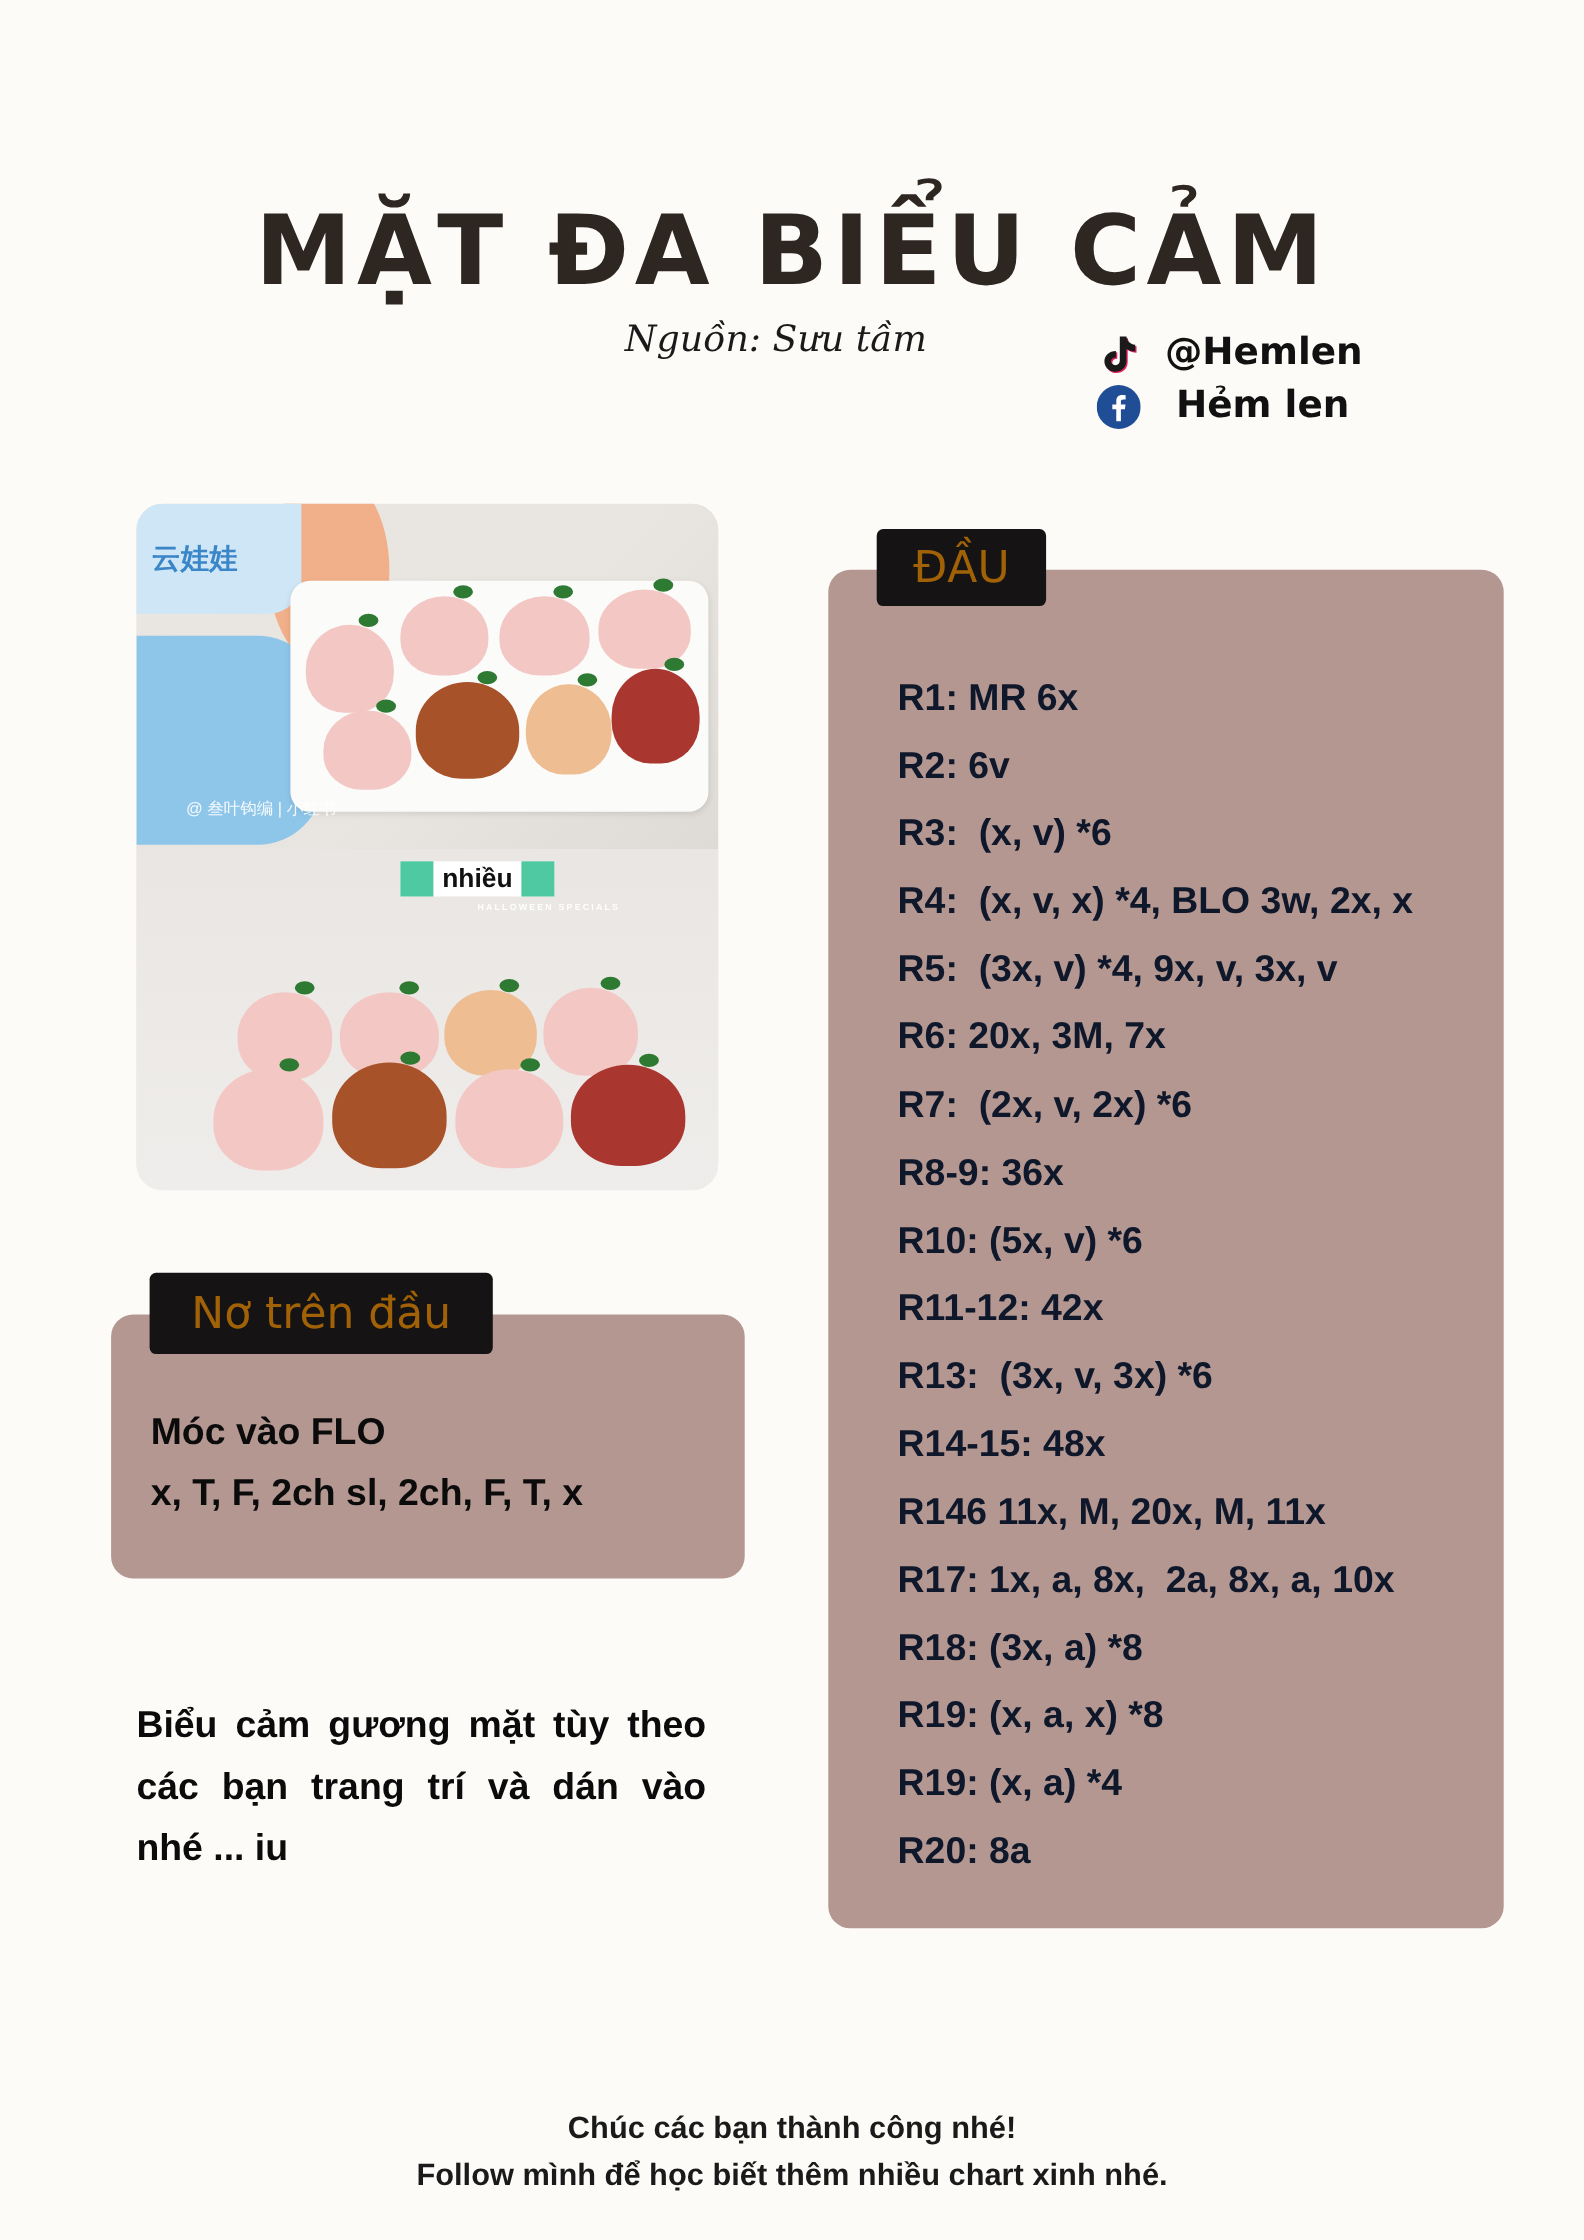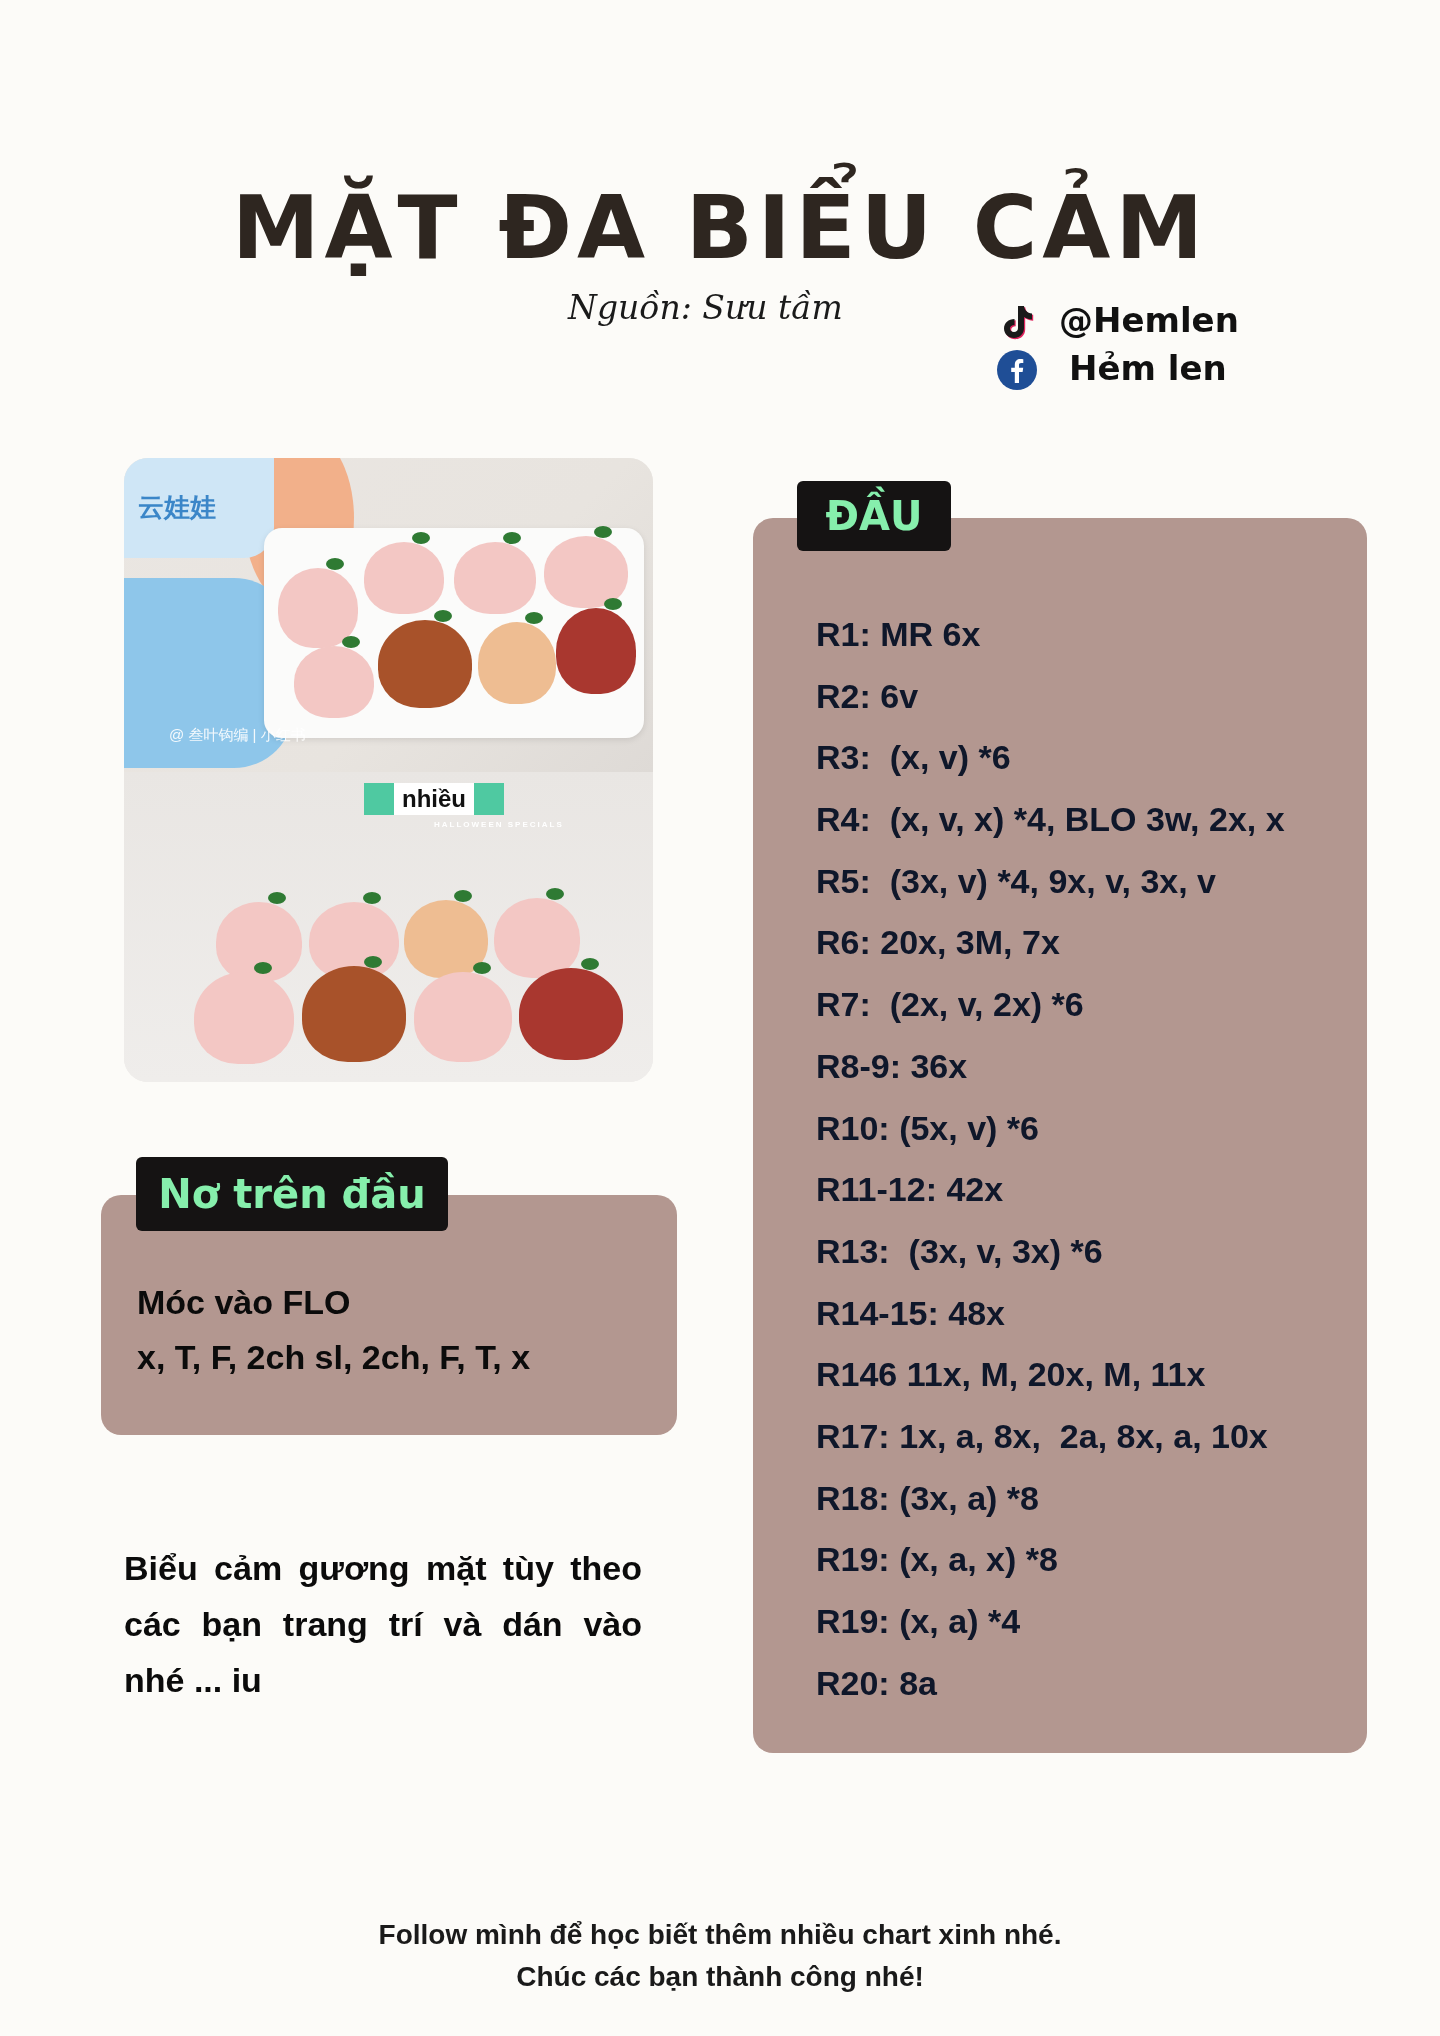--- a/index.html
+++ b/index.html
@@ -36,22 +36,22 @@
   .label-card span { position: absolute; left: 14px; top: 32px; font-size: 26px; font-weight: bold; color: #3b86c8; }
   .tray { position: absolute; left: 140px; top: 70px; width: 380px; height: 210px; background: #fbfbfa; border-radius: 18px; box-shadow: 0 2px 6px rgba(0,0,0,0.1); }
   .ball { position: absolute; border-radius: 50% 50% 44% 44%; }
   .ball::after { content: ""; position: absolute; left: 60%; top: -10px; width: 18px; height: 12px; background: #2f7a33; border-radius: 50%; }
   .pink { background: #f3c7c4; } .brown { background: #a8522a; } .peach { background: #eebd92; } .red { background: #a9372f; }
   .wm { position: absolute; left: 45px; top: 268px; font-size: 15px; color: #fff; opacity: 0.9; }
   .banner { position: absolute; left: 240px; top: 325px; background: #ffffff; color: #111; font-weight: bold; font-size: 24px; padding: 2px 8px; border-left: 30px solid #4fc9a1; border-right: 30px solid #4fc9a1; }
   .banner-sub { position: absolute; left: 310px; top: 362px; font-size: 8px; color: #fff; letter-spacing: 2px; font-weight: bold; }
 
   .box { position: absolute; background: #b39790; border-radius: 20px; }
-  .tab { position: absolute; background: #151313; color: #86efac; border-radius: 6px;
-    font-family: "DejaVu Sans", sans-serif; font-weight: bold; display: flex; align-items: center; justify-content: center; }
+  .tab { position: absolute; background: #151313; color: #a16207; border-radius: 6px;
+    font-family: "DejaVu Sans", sans-serif; font-weight: normal; display: flex; align-items: center; justify-content: center; }
 
   .head-box { left: 753px; top: 518px; width: 614px; height: 1235px; }
   .head-tab { left: 797px; top: 481px; width: 154px; height: 70px; font-size: 40px; }
   .rows { position: absolute; left: 816px; top: 604px; }
   .row { height: 61.7px; line-height: 61.7px; font-weight: bold; font-size: 34px; white-space: pre; color: #0f172a; }
 
   .bow-box { left: 101px; top: 1195px; width: 576px; height: 240px; }
   .bow-tab { left: 136px; top: 1157px; width: 312px; height: 74px; font-size: 40px; }
   .bow-lines { position: absolute; left: 137px; top: 1275px; }
   .bow-line { font-weight: bold; font-size: 34px; line-height: 55px; color: #0b0b0b; white-space: pre; }
@@ -146,15 +146,15 @@
 <div class="box bow-box"></div>
 <div class="tab bow-tab">Nơ trên đầu</div>
 <div class="bow-lines">
   <div class="bow-line">Móc vào FLO</div>
   <div class="bow-line">x, T, F, 2ch sl, 2ch, F, T, x</div>
 </div>
 
 <p class="note">Biểu cảm gương mặt tùy theo các bạn trang trí và dán vào nhé ... iu</p>
 
 <div class="footer">
+  <div>Chúc các bạn thành công nhé!</div>
   <div>Follow mình để học biết thêm nhiều chart xinh nhé.</div>
-  <div>Chúc các bạn thành công nhé!</div>
 </div>
 
 </body></html>

